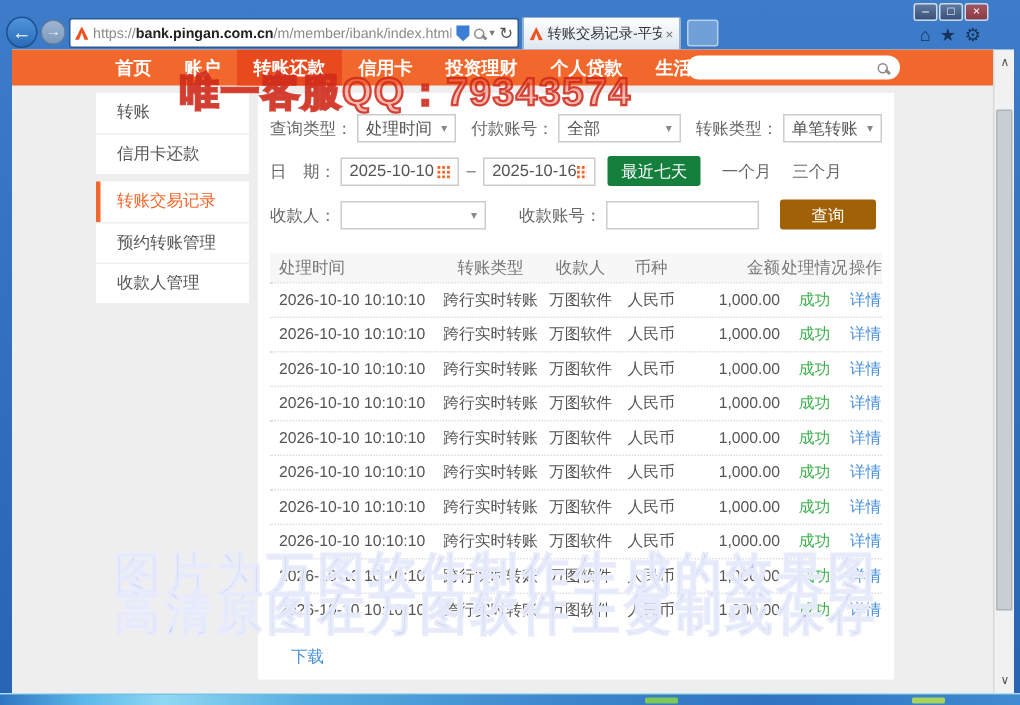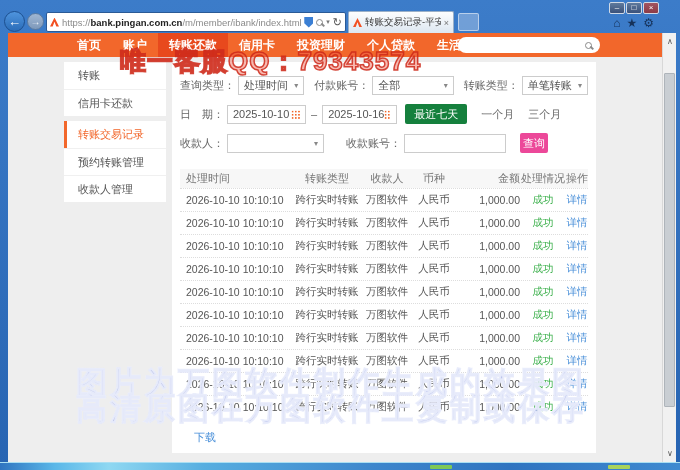--- a/index.html
+++ b/index.html
@@ -80,21 +80,21 @@
   .caret { font-size:8px; color:#888; margin-left:4px; }
   .datebox { height:19px; border:1px solid #ccc; background:#fff; display:flex; align-items:center;
              justify-content:space-between; padding:0 5px; font-size:11px; color:#555; }
   .caldots { width:9px; height:9px;
              background-image:radial-gradient(circle,#f2672b 1.1px,transparent 1.2px);
              background-size:3.2px 3.2px; }
   .btn-teal { background:#15803d; color:#fff; font-size:11px; height:20px; padding:0 9px;
               border:none; border-radius:2px; margin-left:8px; }
   .quicklink { margin-left:14px; color:#666; }
   .txtinput { height:19px; border:1px solid #ccc; font-size:11px; color:#555; padding:0 5px; }
-  .btn-orange { background:#ec4899; color:#fff; font-size:11px; height:20px; width:28px;
+  .btn-orange { background:#a16207; color:#fff; font-size:11px; height:20px; width:64px;
                 border:none; border-radius:2px; margin-left:14px; }
 
   .rtable { margin-top:16px; }
   .tgrid { display:grid; grid-template-columns:112px 70px 50px 44px 64px 46px 22px;
            align-items:center; }
   .thead { background:#f7f7f7; height:19px; font-size:11px; color:#777; }
   .trow { height:23px; font-size:10.5px; color:#555; border-top:1px dotted #ddd; }
   .c-time { padding-left:6px; text-align:left; }
   .c-mid  { text-align:center; }
   .c-amt  { text-align:right; }

